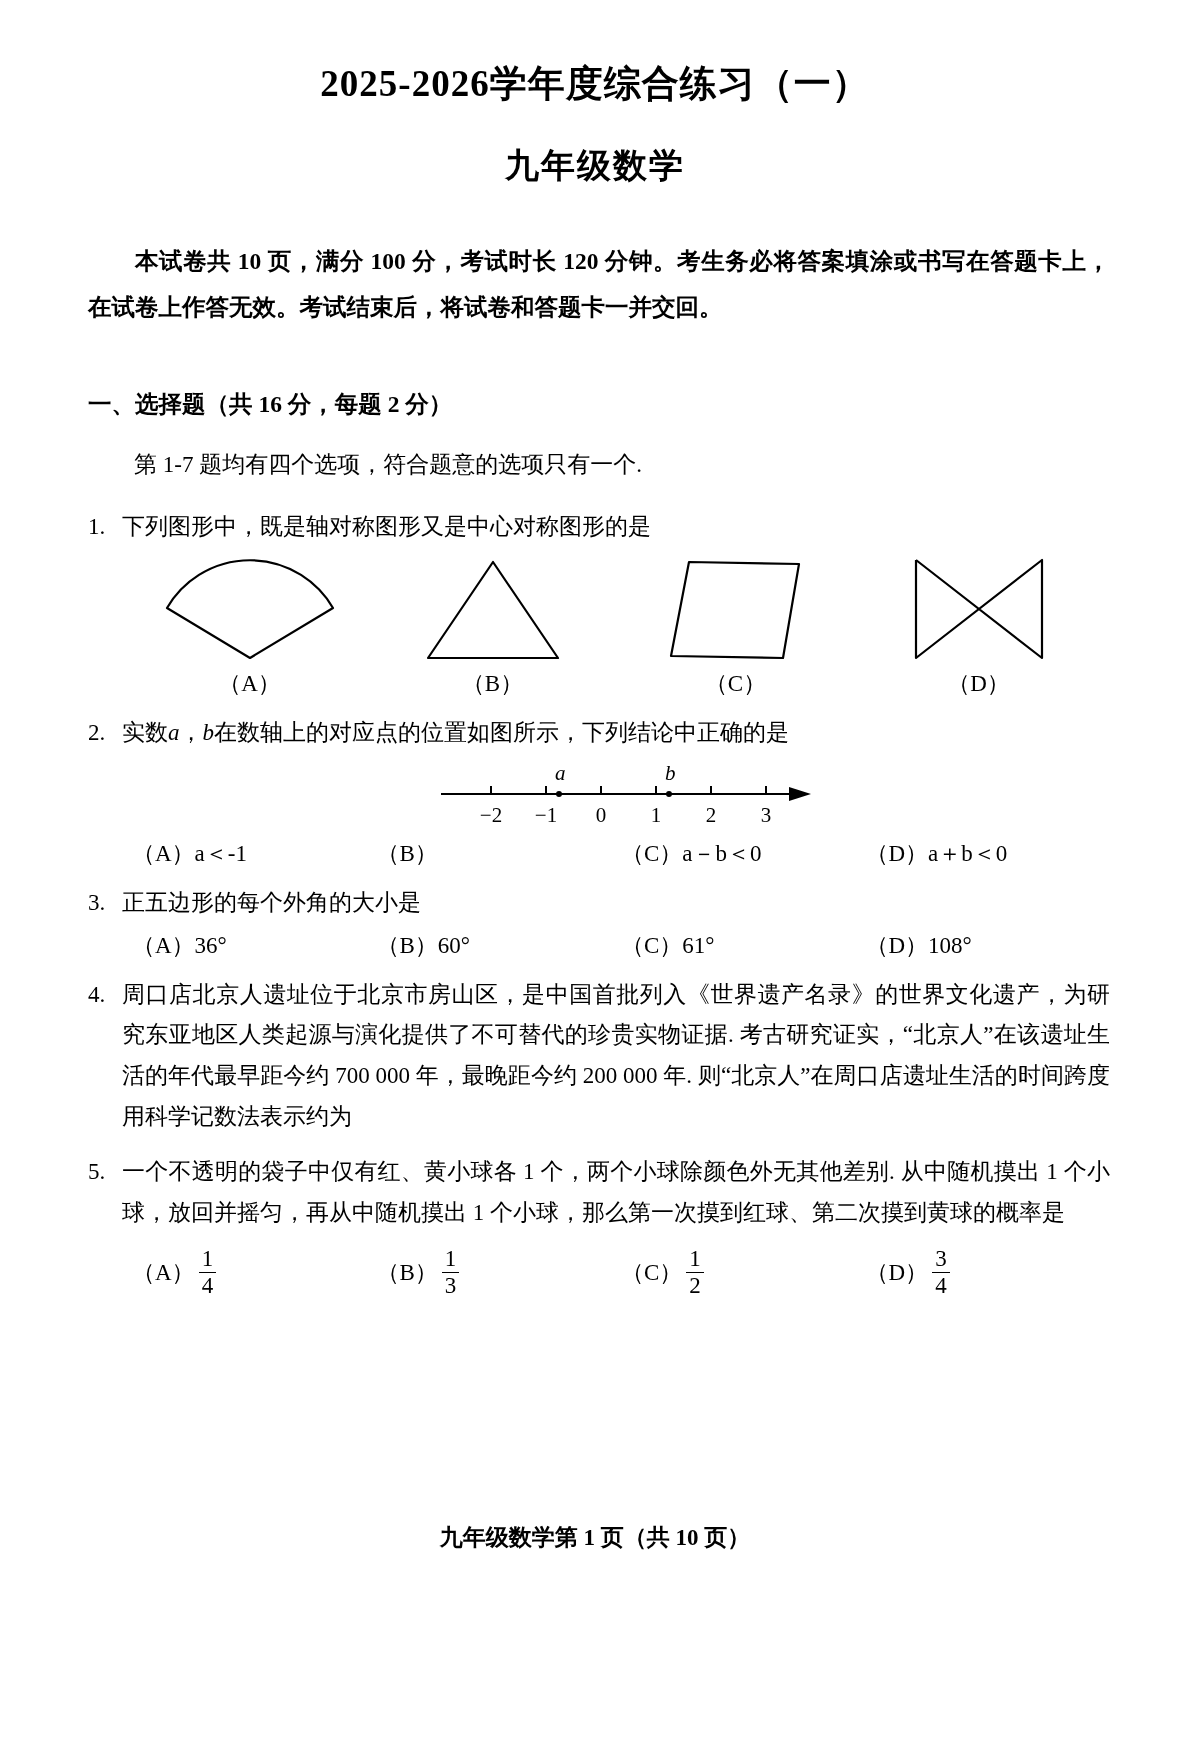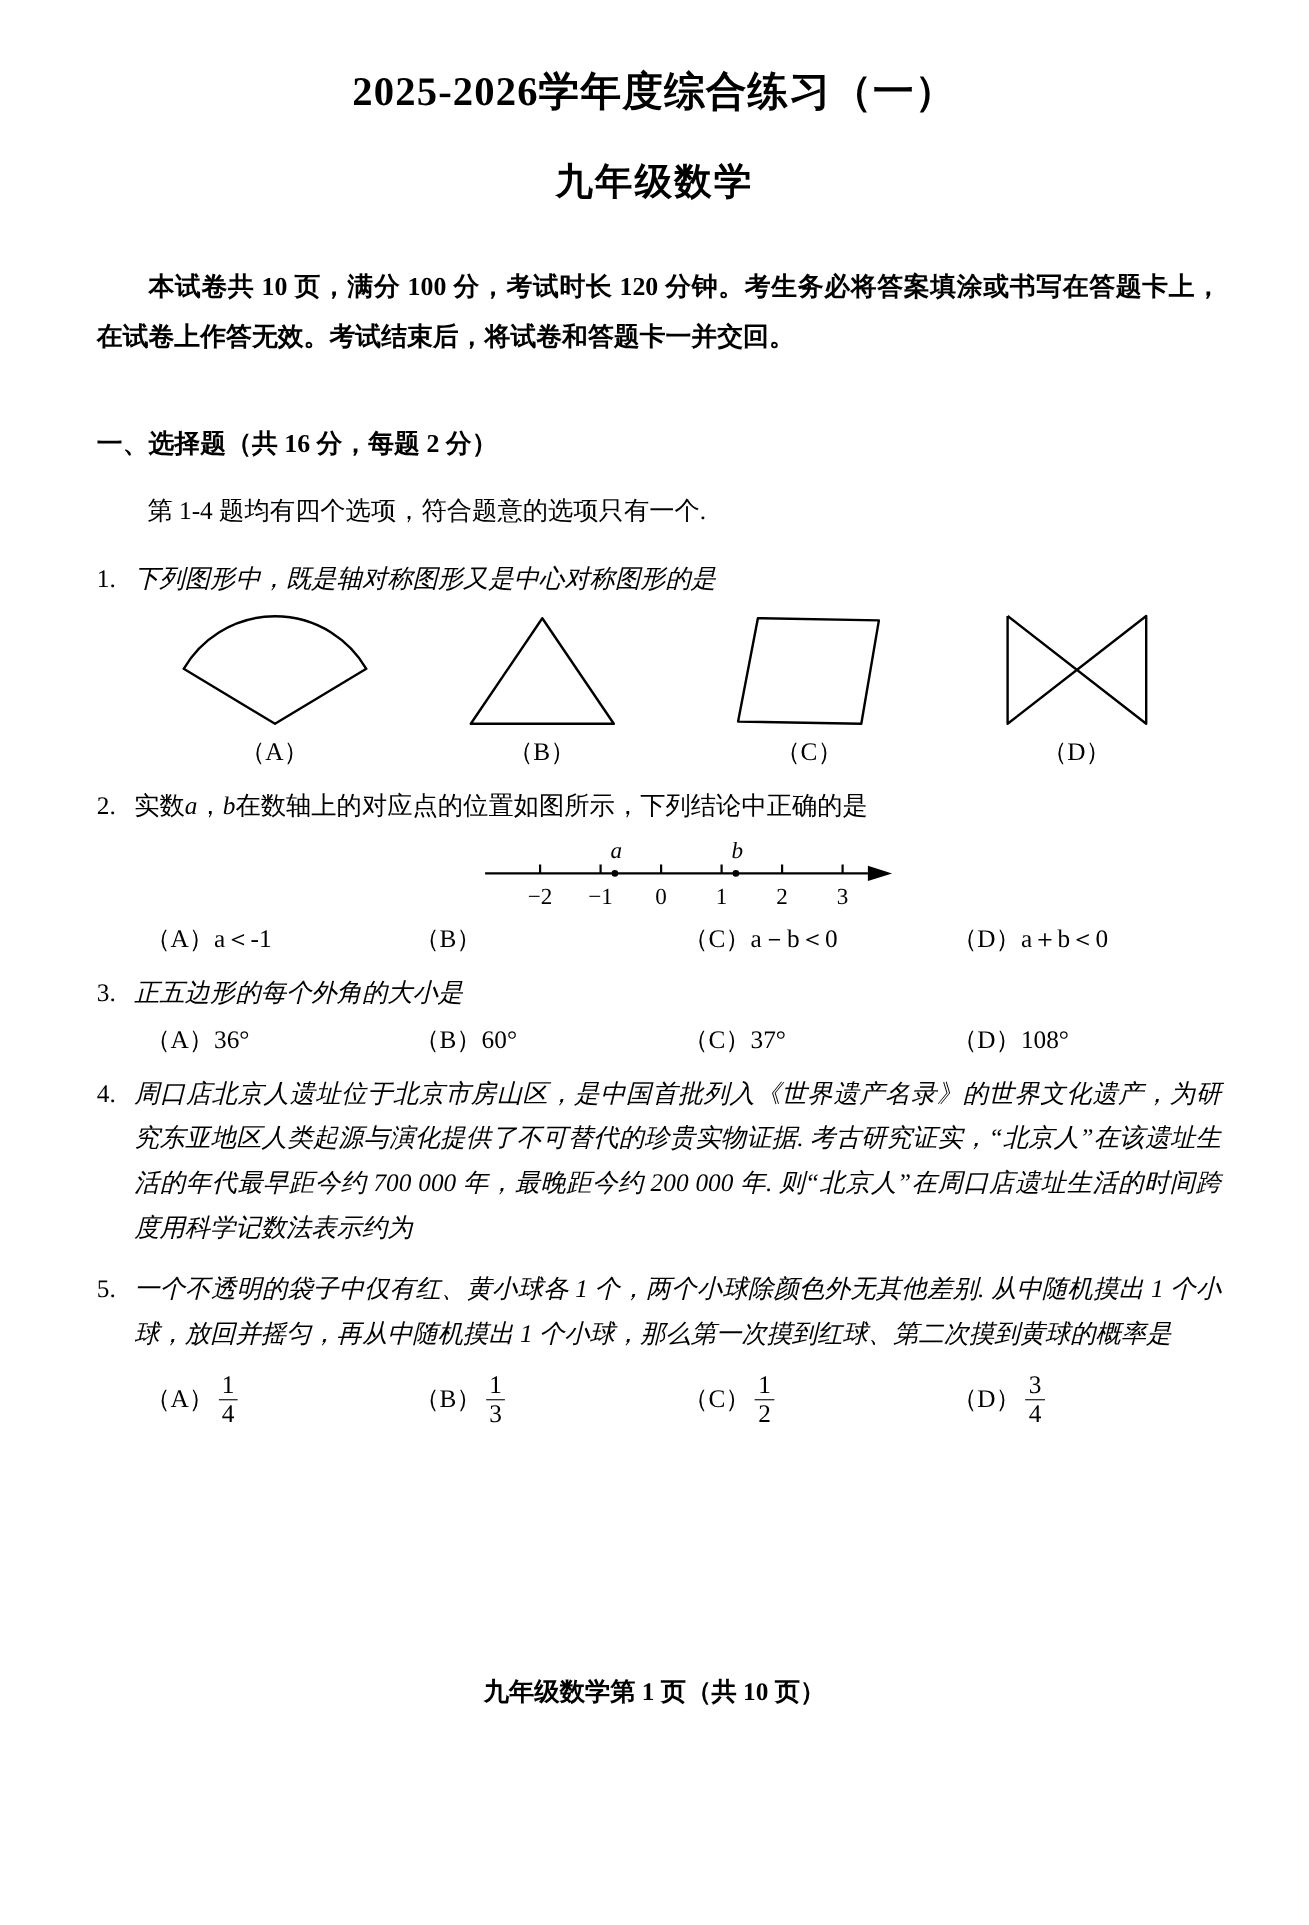--- a/index.html
+++ b/index.html
@@ -82,21 +82,20 @@
     width: 34px;
     flex: 0 0 34px;
     text-align: left;
   }
   .q-body {
     flex: 1 1 auto;
     text-align: justify;
   }
   .q-stem {
     display: block;
-    font-style: italic;
   }
   .ital { font-style: italic; font-family: "Liberation Serif", serif; }
 
   
   .opts {
     display: flex;
     margin-top: 6px;
     padding-left: 44px;
     font-size: 23px;
     align-items: flex-end;
@@ -166,21 +165,21 @@
 <div class="page">
 
   <h1 class="title-main">2025-2026学年度综合练习（一）</h1>
   <h2 class="title-sub">九年级数学</h2>
 
   <div class="content">
 
     <p class="instructions">本试卷共 10 页，满分 100 分，考试时长 120 分钟。考生务必将答案填涂或书写在答题卡上，在试卷上作答无效。考试结束后，将试卷和答题卡一并交回。</p>
 
     <p class="section-head">一、选择题（共 16 分，每题 2 分）</p>
-    <p class="sub-note">第 1-4 题均有四个选项，符合题意的选项只有一个.</p>
+    <p class="sub-note">第 1-7 题均有四个选项，符合题意的选项只有一个.</p>
 
     <div class="q">
       <span class="q-num">1.</span>
       <span class="q-body q-stem">下列图形中，既是轴对称图形又是中心对称图形的是</span>
     </div>
 
     <div class="fig-row">
 
       <div class="fig-cell">
         <svg width="190" height="110" viewBox="0 0 190 110">
@@ -252,21 +251,21 @@
       <span class="opt">（D）a＋b＜0</span>
     </div>
 
     <div class="q">
       <span class="q-num">3.</span>
       <span class="q-body q-stem">正五边形的每个外角的大小是</span>
     </div>
     <div class="opts">
       <span class="opt">（A）36°</span>
       <span class="opt">（B）60°</span>
-      <span class="opt">（C）37°</span>
+      <span class="opt">（C）61°</span>
       <span class="opt">（D）108°</span>
     </div>
 
     <div class="q">
       <span class="q-num">4.</span>
       <span class="q-body q-stem">周口店北京人遗址位于北京市房山区，是中国首批列入《世界遗产名录》的世界文化遗产，为研究东亚地区人类起源与演化提供了不可替代的珍贵实物证据. 考古研究证实，“北京人”在该遗址生活的年代最早距今约 700 000 年，最晚距今约 200 000 年. 则“北京人”在周口店遗址生活的时间跨度用科学记数法表示约为</span>
     </div>
 
     <div class="q">
       <span class="q-num">5.</span>

